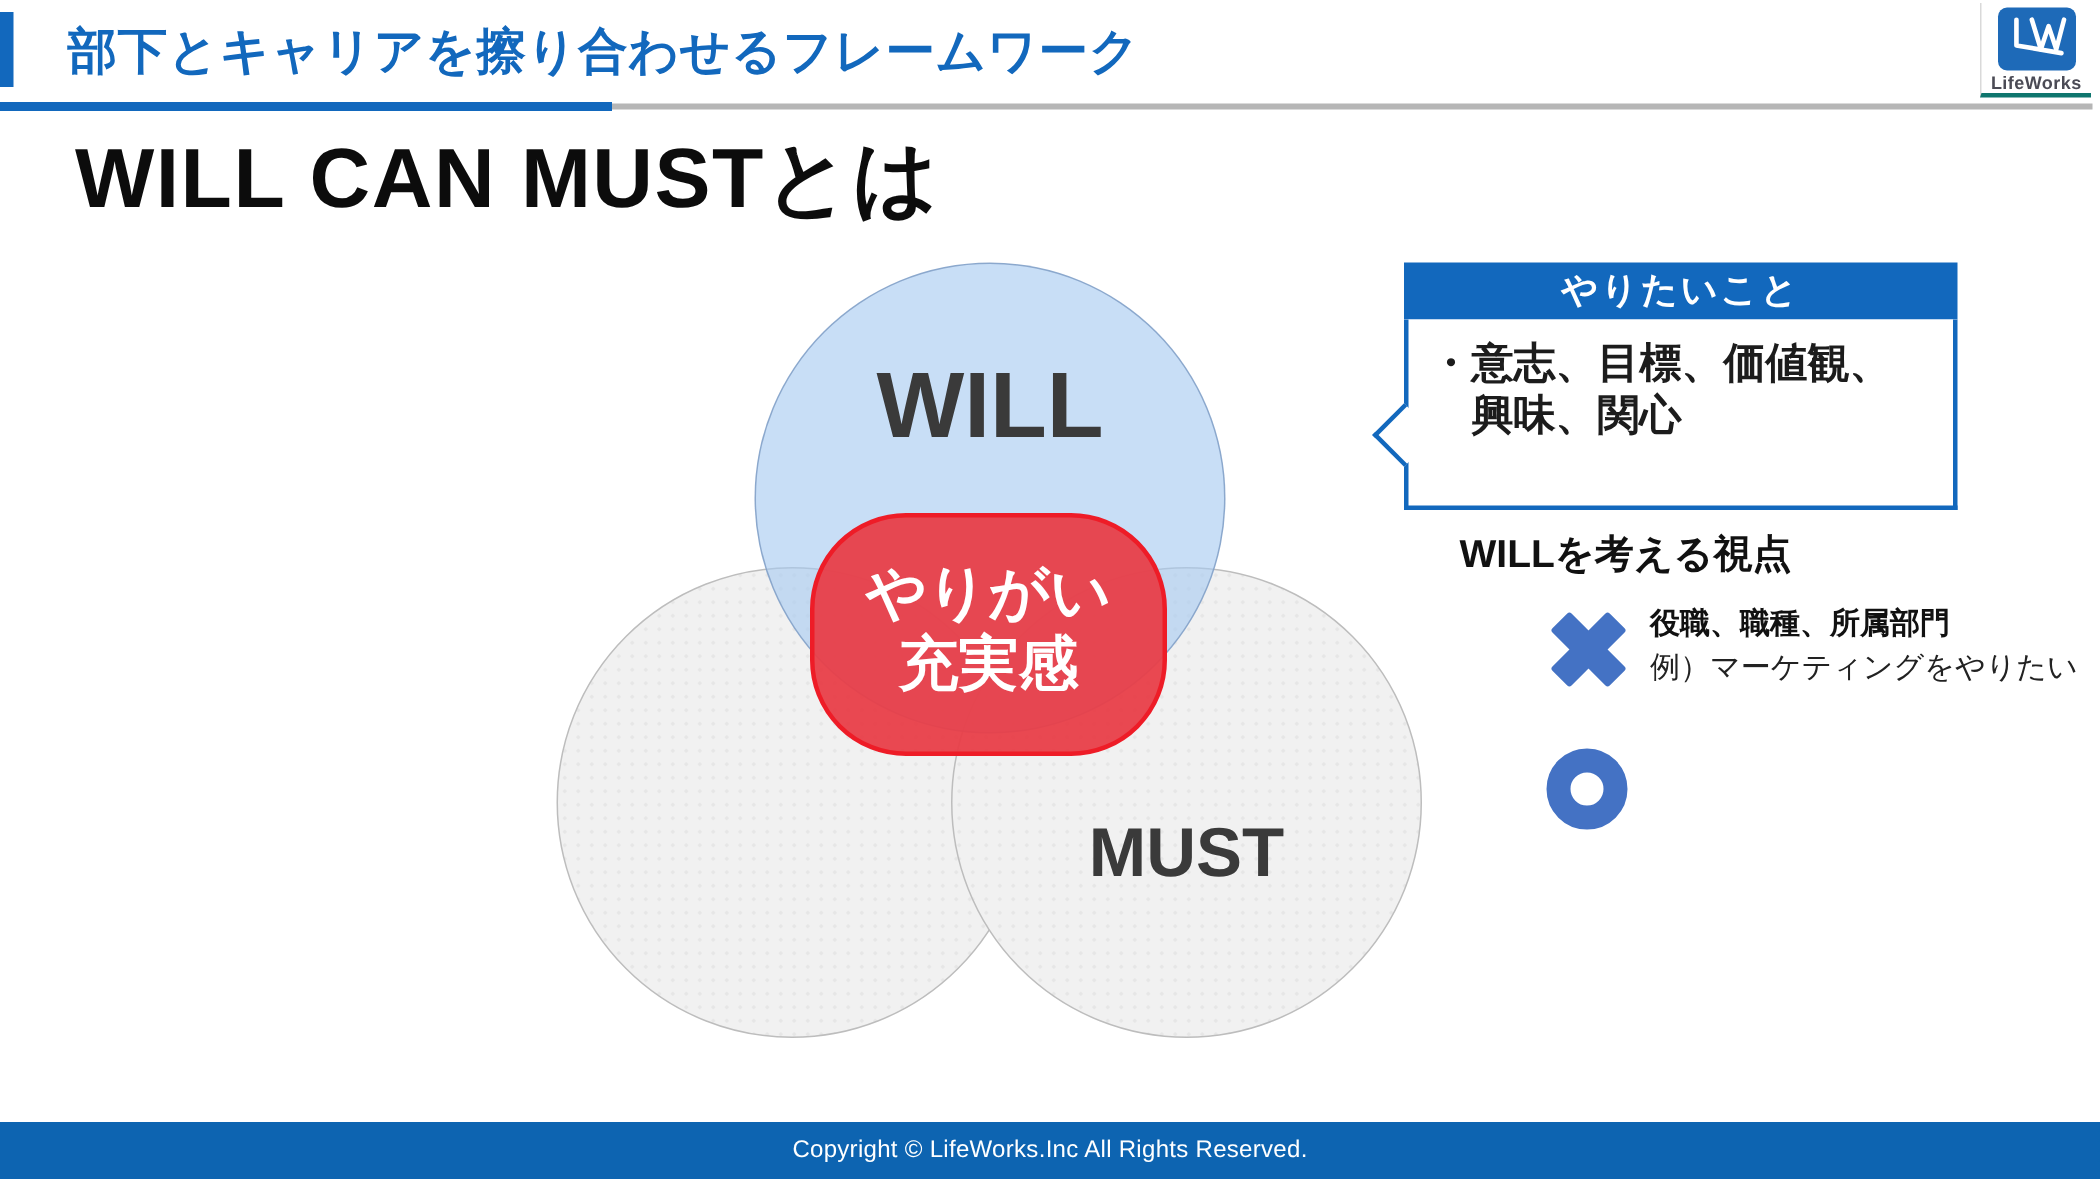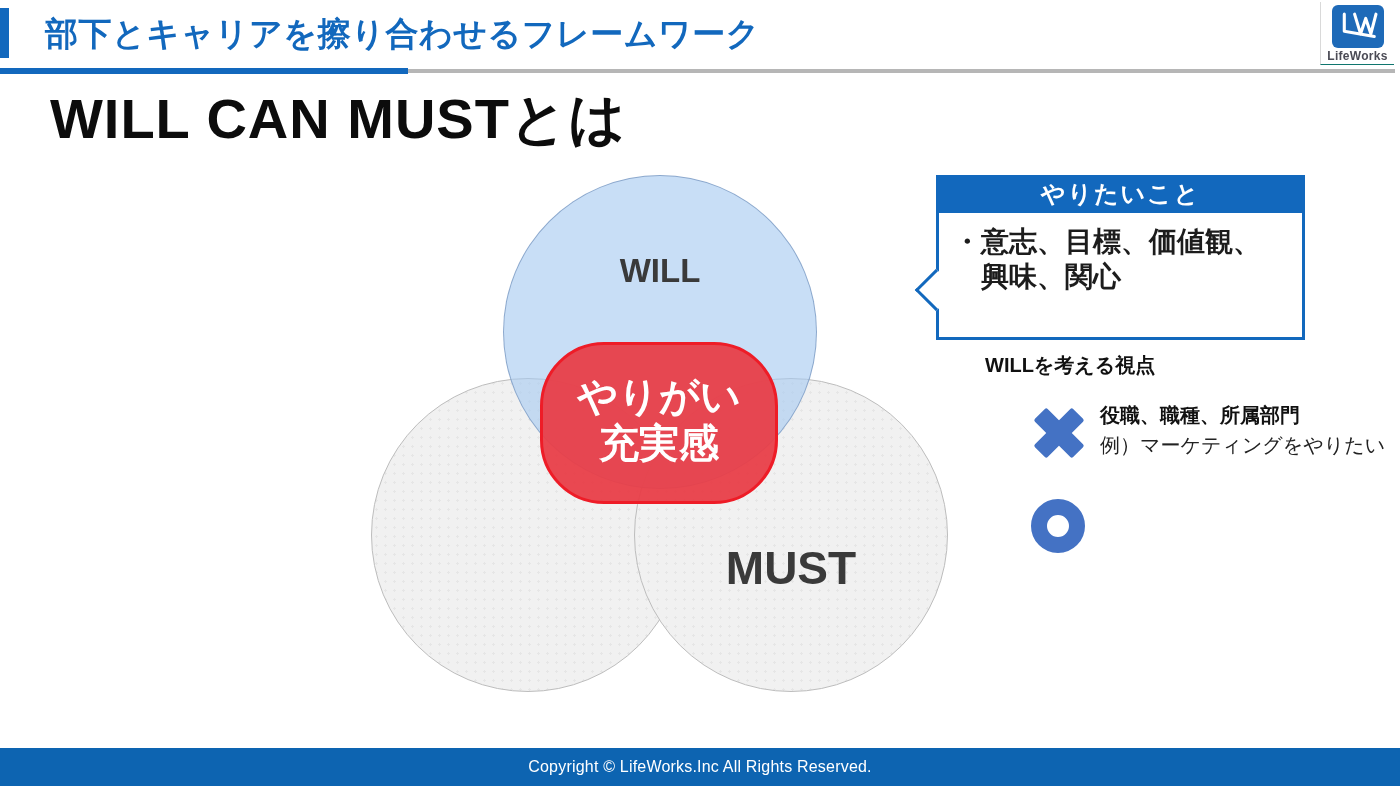--- a/index.html
+++ b/index.html
@@ -28,21 +28,21 @@
   }
   .rule { position: absolute; top: 68px; left: 0; width: 1396px; height: 6px; }
   .rule-blue { position: absolute; left: 0; top: 0; width: 408px; height: 6px; background: #1268bd; }
   .rule-gray { position: absolute; left: 408px; top: 1px; width: 987px; height: 4px; background: #b6b6b6; }
 
   .logo-box {
     position: absolute; right: 6px; top: 2px;
     width: 74px; height: 63px;
     background: #ffffff;
     border-left: 1px solid #d9d9d9;
-    border-bottom: 1px solid #0f766e;
+    border-bottom: 3px solid #0f766e;
     display: flex; flex-direction: column; align-items: center; justify-content: flex-start;
     padding-top: 3px;
   }
   .logo-mark {
     width: 52px; height: 43px;
     background: #1e6ab8; border-radius: 6px;
     display: flex; align-items: center; justify-content: center;
   }
   .logo-text {
     font-size: 12px; color: #4b4b55; font-weight: 600;
@@ -82,21 +82,21 @@
     border: 3px solid #ee1c27;
     border-radius: 64px;
     z-index: 3;
   }
   .venn-label {
     position: absolute; z-index: 4;
     transform: translate(-50%, -50%);
     font-weight: 700; color: #3a3a3a;
     white-space: nowrap;
   }
-  .label-will { left: 660px; top: 271px; font-size: 33px; }
+  .label-will { left: 660px; top: 271px; font-size: 62px; }
   .label-can  { left: 528px; top: 568px; font-size: 46px; }
   .label-must { left: 791px; top: 568px; font-size: 46px; }
   .label-center {
     left: 659px; top: 420px;
     font-size: 40px; color: #ffffff; text-align: center;
     line-height: 1.18; white-space: pre-line;
   }
 
   
   .callout { position: absolute; left: 936px; top: 175px; width: 369px; z-index: 4; }
@@ -124,23 +124,22 @@
     background: #ffffff;
     border-left: 3px solid #1268bd;
     border-bottom: 3px solid #1268bd;
     transform: rotate(45deg);
     z-index: 1;
   }
 
   
   .viewpoint-heading {
     position: absolute; left: 973px; top: 352px;
-    font-size: 20px; font-weight: 700; color: #111111;
-    white-space: nowrap;
-    margin-left: 12px;
+    font-size: 26px; font-weight: 700; color: #111111;
+    white-space: nowrap;
   }
   .vp-item-title {
     font-size: 20px; font-weight: 700; color: #111111;
     white-space: nowrap;
   }
   .vp-item-example {
     font-size: 20px; font-weight: 400; color: #222222;
     line-height: 1.32; white-space: pre-line; margin-top: 3px;
   }
   .vp-item-text-1 { position: absolute; left: 1100px; top: 402px; }

